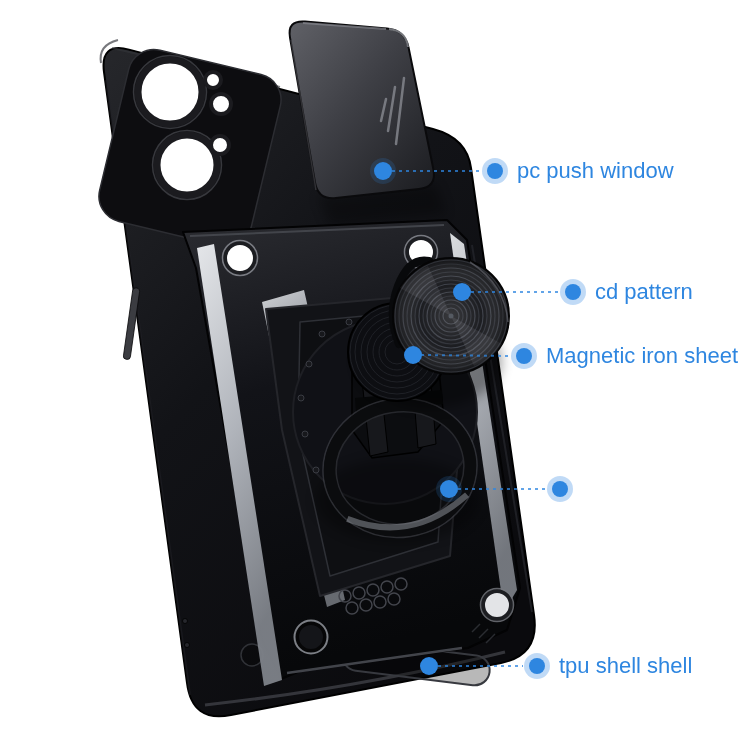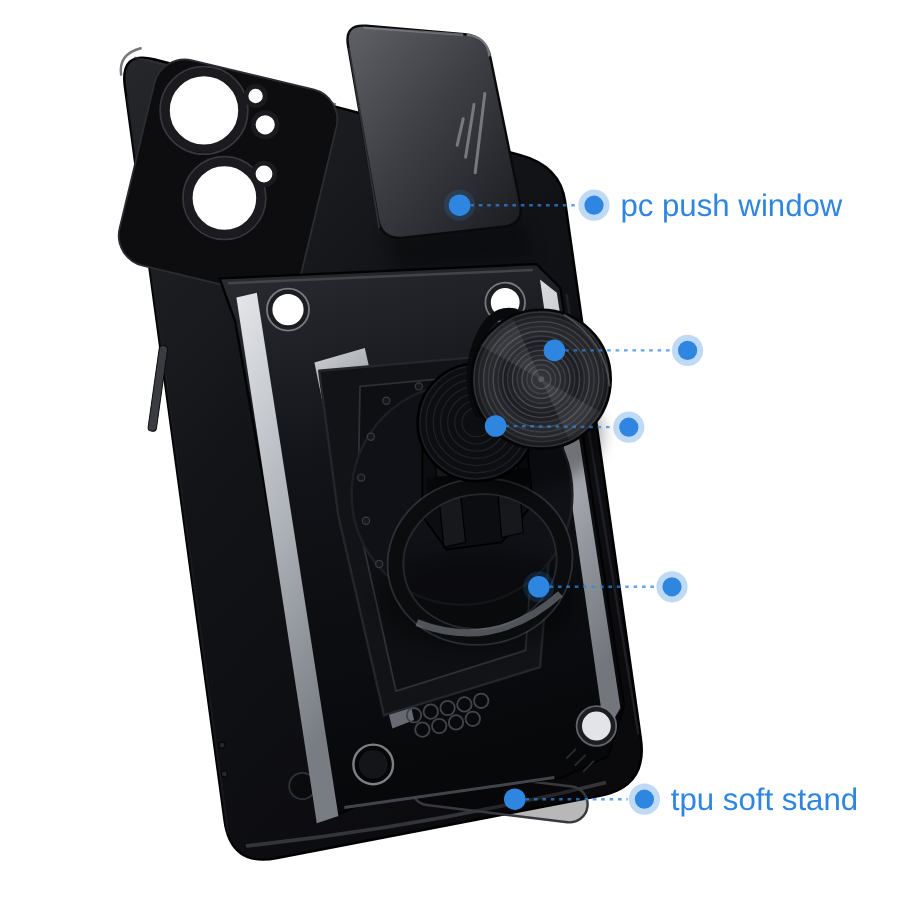--- a/index.html
+++ b/index.html
@@ -3,21 +3,21 @@
 <meta charset="utf-8">
 <style>
   html,body{margin:0;padding:0;background:#fff;}
   .stage{
     position:relative;width:750px;height:750px;background:#fff;overflow:hidden;
     font-family:"Liberation Sans",sans-serif;
   }
   .render{position:absolute;left:0;top:0;}
   .callout{
     position:absolute;display:flex;align-items:center;gap:9px;
-    color:var(--accent,#2E86E0);font-size:26px;font-weight:400;white-space:nowrap;
+    color:var(--accent,#2E86E0);font-size:22px;font-weight:400;white-space:nowrap;
     line-height:26px;
   }
   .halo-dot{
     width:26px;height:26px;border-radius:50%;flex:0 0 auto;
     background:var(--halo,rgba(46,134,224,.30));position:relative;
   }
   .halo-dot::after{
     content:"";position:absolute;inset:5px;border-radius:50%;
     background:var(--accent,#2E86E0);
   }
@@ -240,25 +240,27 @@
       </g>
     </g>
   </svg>
 
   <div class="callout" style="left:482px;top:158px">
     <span class="halo-dot"></span>
     <span>pc push window</span>
   </div>
   <div class="callout" style="left:560px;top:279px">
     <span class="halo-dot"></span>
+    <span>cd pattern</span>
   </div>
   <div class="callout" style="left:511px;top:343px">
     <span class="halo-dot"></span>
+    <span>Magnetic iron sheet</span>
   </div>
   <div class="callout" style="left:547px;top:476px">
     <span class="halo-dot"></span>
   </div>
   <div class="callout" style="left:524px;top:653px">
     <span class="halo-dot"></span>
-    <span>tpu soft stand</span>
+    <span>tpu shell shell</span>
   </div>
 
 </div>
 
 </body></html>

